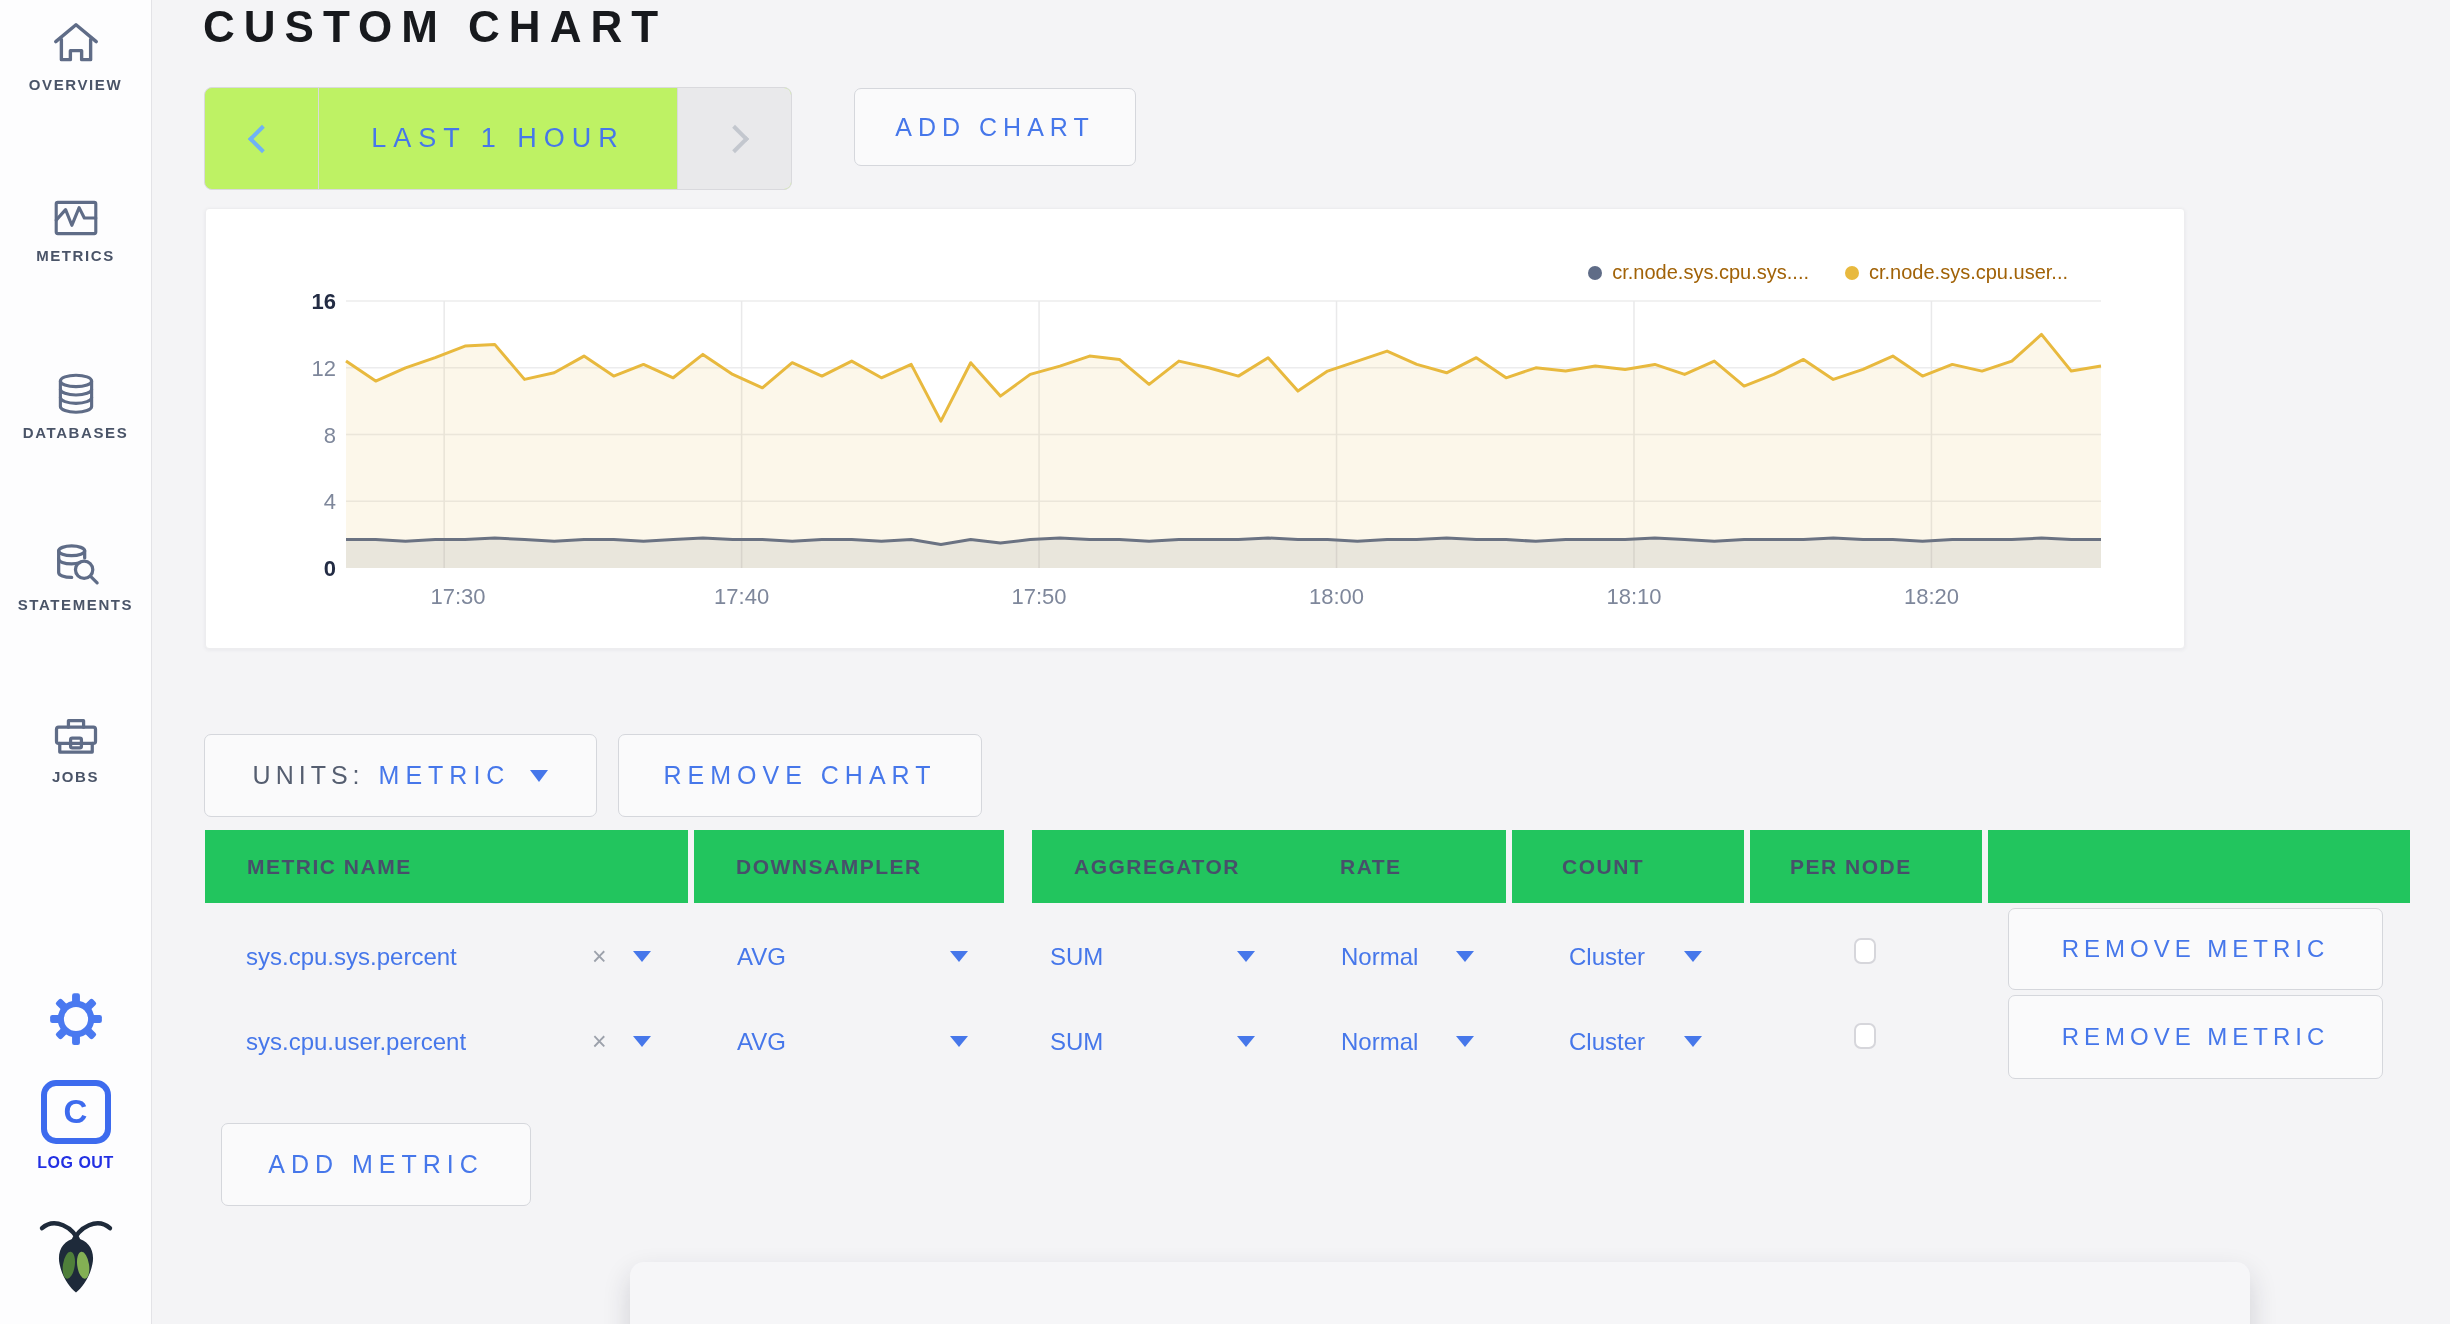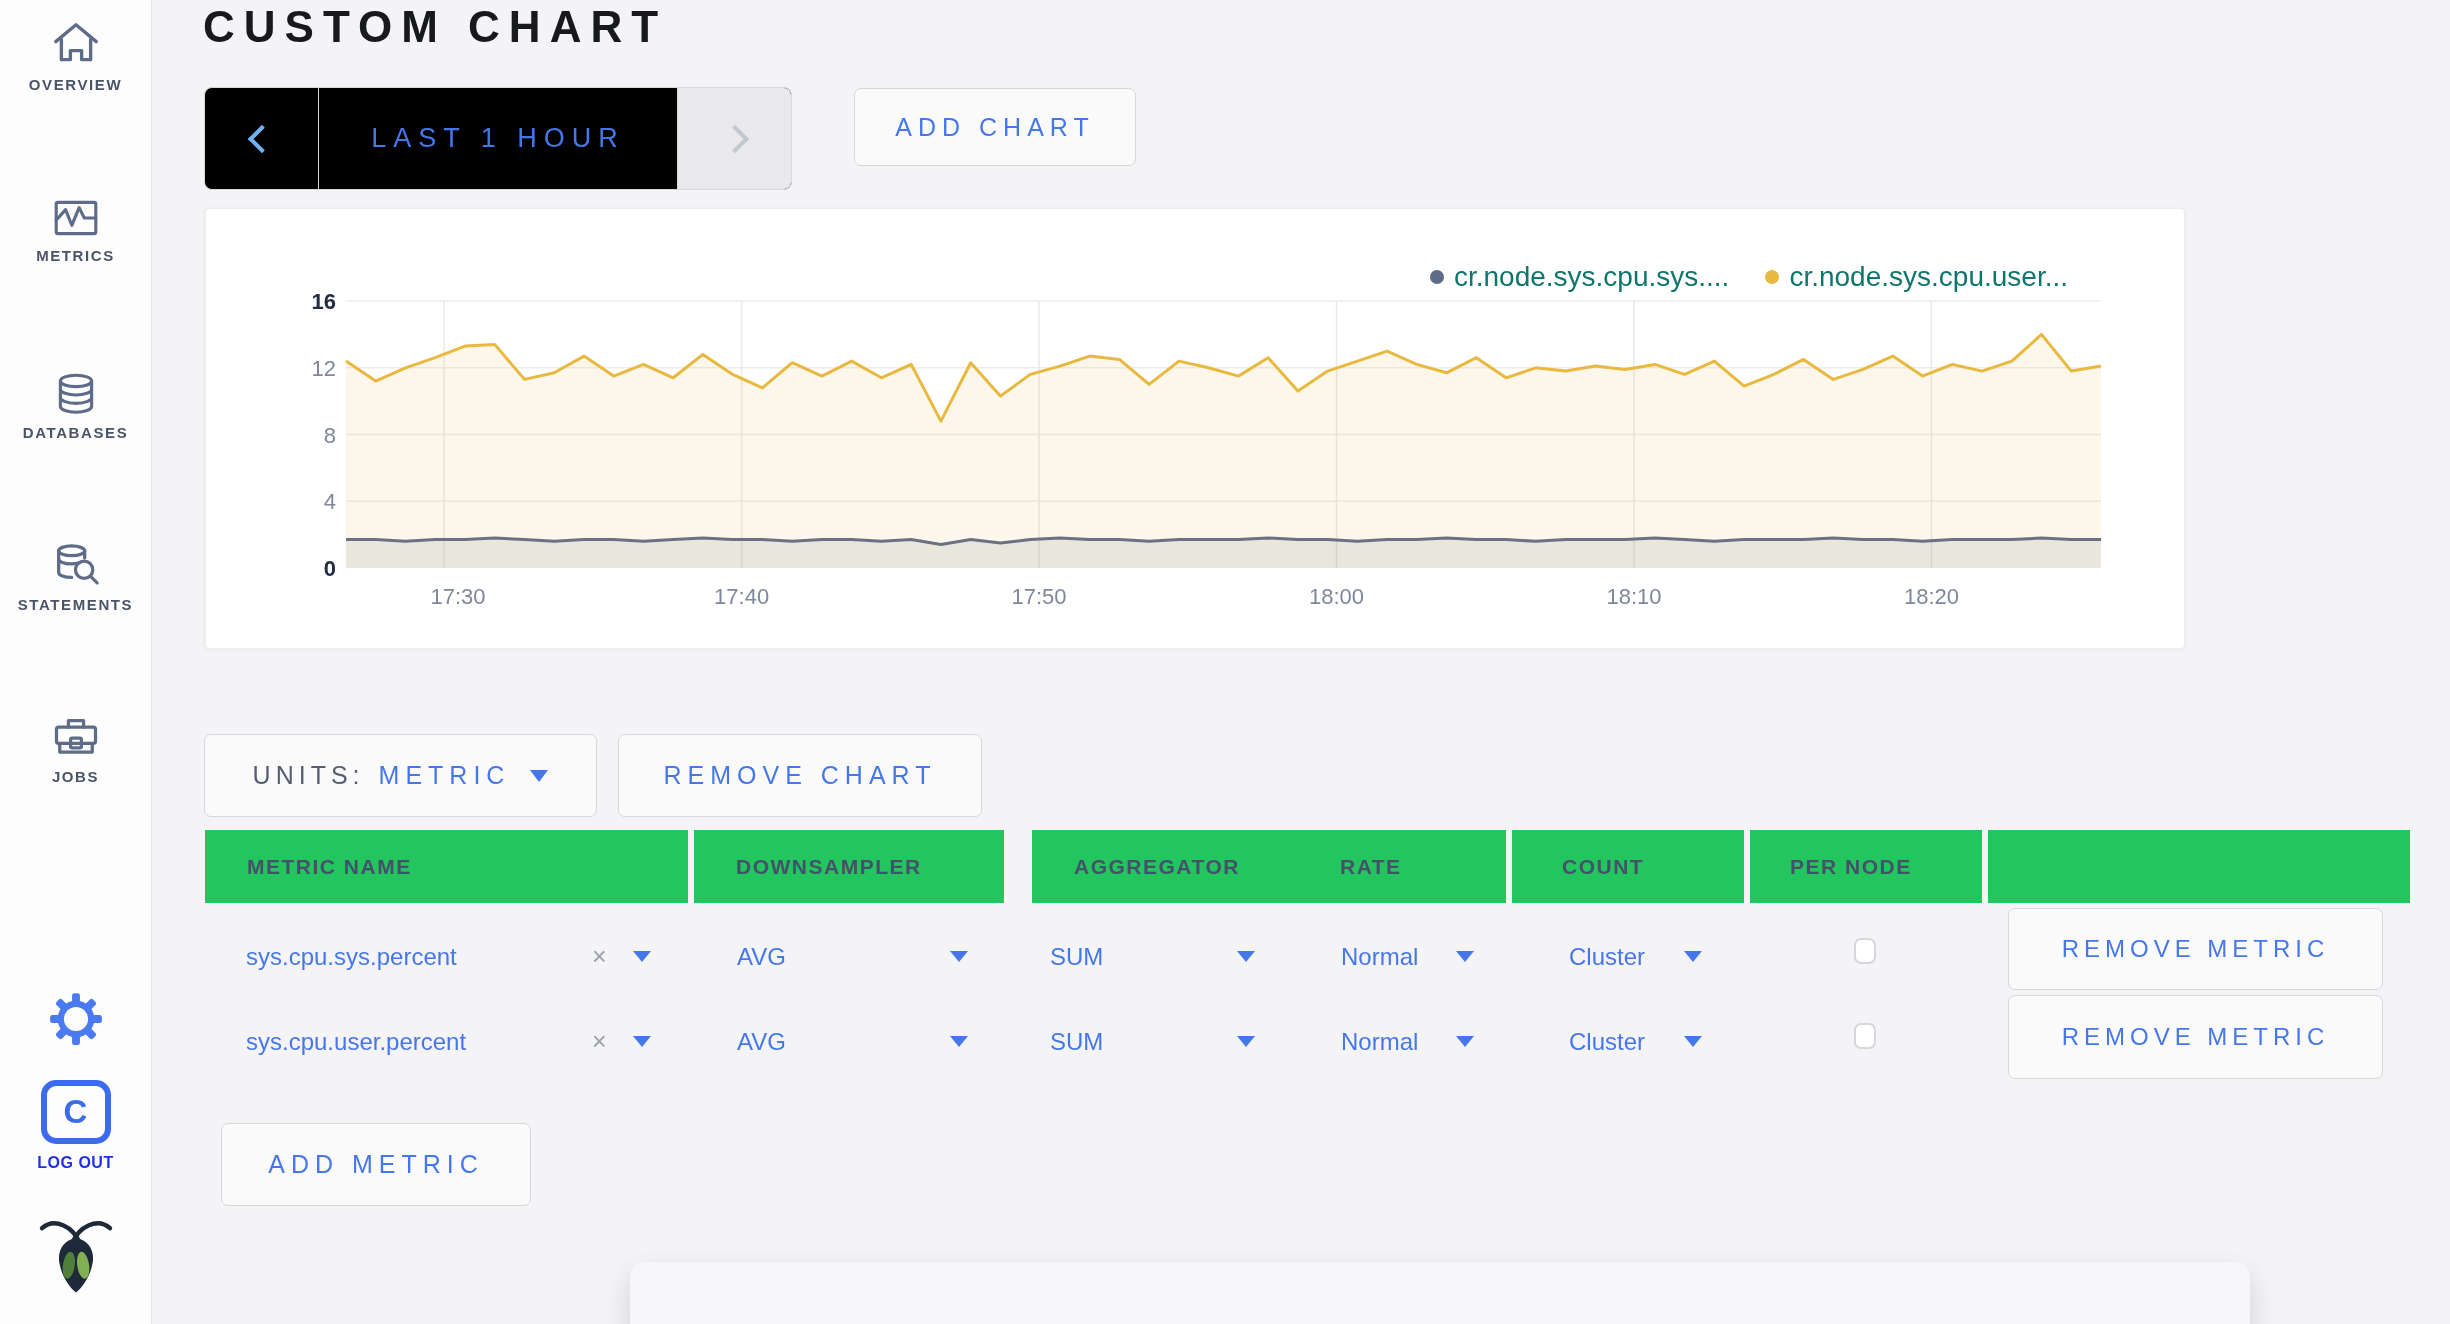--- a/index.html
+++ b/index.html
@@ -15,40 +15,40 @@
   #sidebar{left:0;top:0;width:151px;height:1324px;background:#FDFDFE;border-right:1px solid #E3E3E7;}
   .nav-item{left:0;width:151px;display:flex;flex-direction:column;align-items:center;cursor:pointer;}
   .nav-icon{color:#5F6C87;}
   .nav-label{font-size:15px;font-weight:bold;letter-spacing:1.6px;color:#4A5468;}
   .logout-label{font-size:16px;font-weight:800;letter-spacing:0.5px;color:#2230E3;}
   .c-badge{width:58px;height:52px;border:6px solid #3D6BEE;border-radius:15px;display:flex;align-items:center;justify-content:center;
            font-size:33px;font-weight:bold;color:#3D6BEE;background:#FDFDFE;}
 
   
   #page-title{left:203px;top:2px;font-size:44px;font-weight:700;letter-spacing:9px;color:#17191D;}
-  #time-picker{left:204px;top:87px;width:588px;height:103px;border:1px solid #D9D9DD;border-radius:8px;background:#000000;display:flex;overflow:hidden;box-sizing:border-box;}
+  #time-picker{left:204px;top:87px;width:588px;height:103px;border:1px solid #D9D9DD;border-radius:8px;background:#bef264;display:flex;overflow:hidden;box-sizing:border-box;}
   .tp-seg{display:flex;align-items:center;justify-content:center;cursor:pointer;}
   .tp-prev{width:114px;border-right:1px solid #D9D9DD;box-sizing:border-box;}
   .tp-label{flex:1;font-size:27px;letter-spacing:7px;color:#4677EA;font-weight:500;}
   .tp-next{width:114px;background:#E9E9EB;border-left:1px solid #D9D9DD;box-sizing:border-box;}
   .chev{width:16px;height:16px;border-left:4px solid #6FB2F4;border-bottom:4px solid #6FB2F4;transform:rotate(45deg);display:inline-block;}
   .chev.right{border-color:#C3C7CE;transform:rotate(-135deg);}
 
   .ghost-btn{border:1px solid #D5D7DC;border-radius:7px;background:#FAFAFB;color:#4677EA;
              font-size:25px;letter-spacing:6px;display:flex;align-items:center;justify-content:center;cursor:pointer;box-sizing:border-box;}
   #add-chart-btn{left:854px;top:88px;width:282px;height:78px;}
 
   
   #chart-card{left:205px;top:208px;width:1980px;height:441px;background:#FFFFFF;border:1px solid #EDEDEF;border-radius:4px;
               box-shadow:0 1px 4px rgba(40,40,60,0.06);box-sizing:border-box;}
   #chart-svg{position:absolute;left:0;top:0;}
   #legend{position:absolute;right:116px;top:52px;display:flex;gap:36px;align-items:center;}
   .legend-item{display:flex;align-items:center;gap:10px;}
   .legend-dot{width:14px;height:14px;border-radius:50%;}
-  .legend-text{font-size:28px;color:#0f766e;}
+  .legend-text{font-size:20px;color:#a16207;}
   .ytick{position:absolute;left:60px;width:70px;text-align:right;font-size:22px;color:#7E879B;}
   .ytick.strong{color:#232C44;font-weight:bold;}
   .xtick{position:absolute;width:120px;text-align:center;font-size:22px;color:#7E879B;top:375px;}
 
   
   #units-btn{left:204px;top:734px;width:393px;height:83px;gap:14px;}
   .units-label{color:#555E70;letter-spacing:5px;}
   #remove-chart-btn{left:618px;top:734px;width:364px;height:83px;}
   .caret{width:0;height:0;border-left:9px solid transparent;border-right:9px solid transparent;border-top:11px solid #4677EA;display:inline-block;margin-left:6px;}
 

